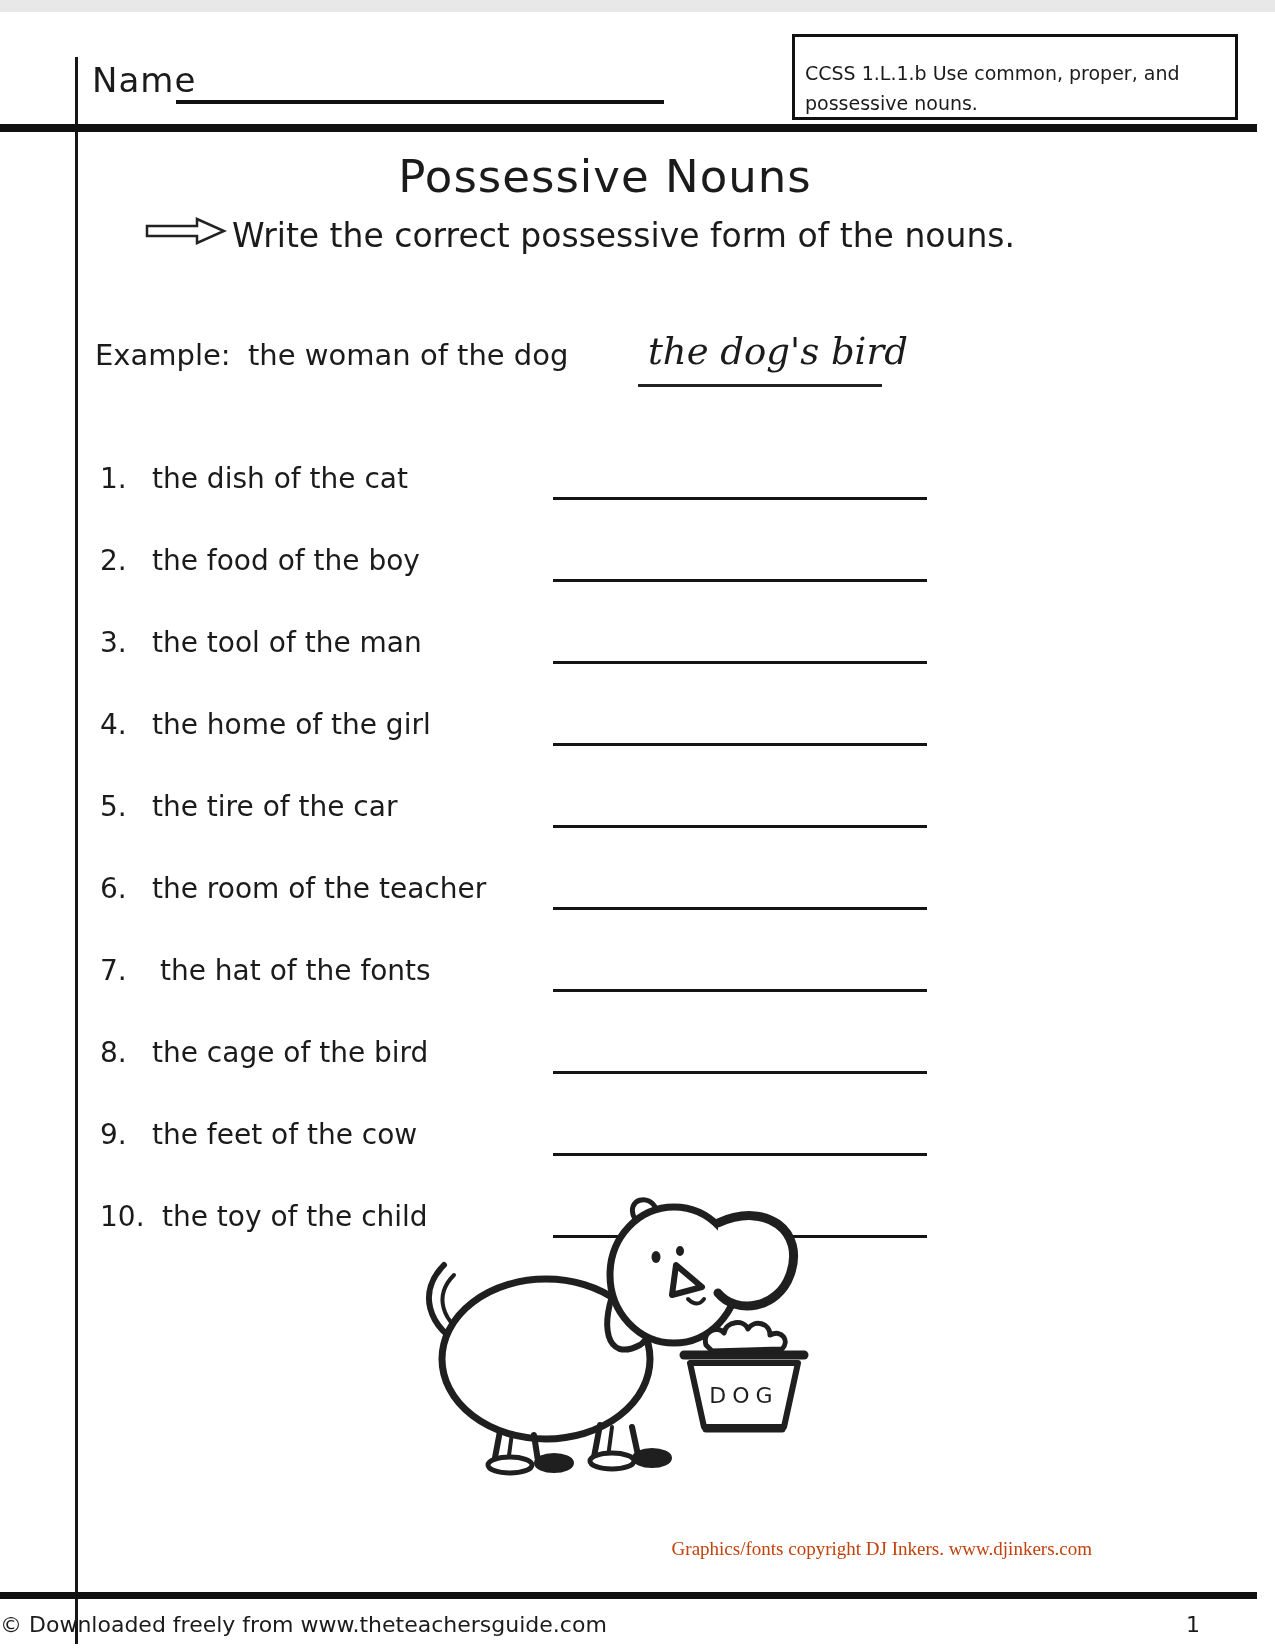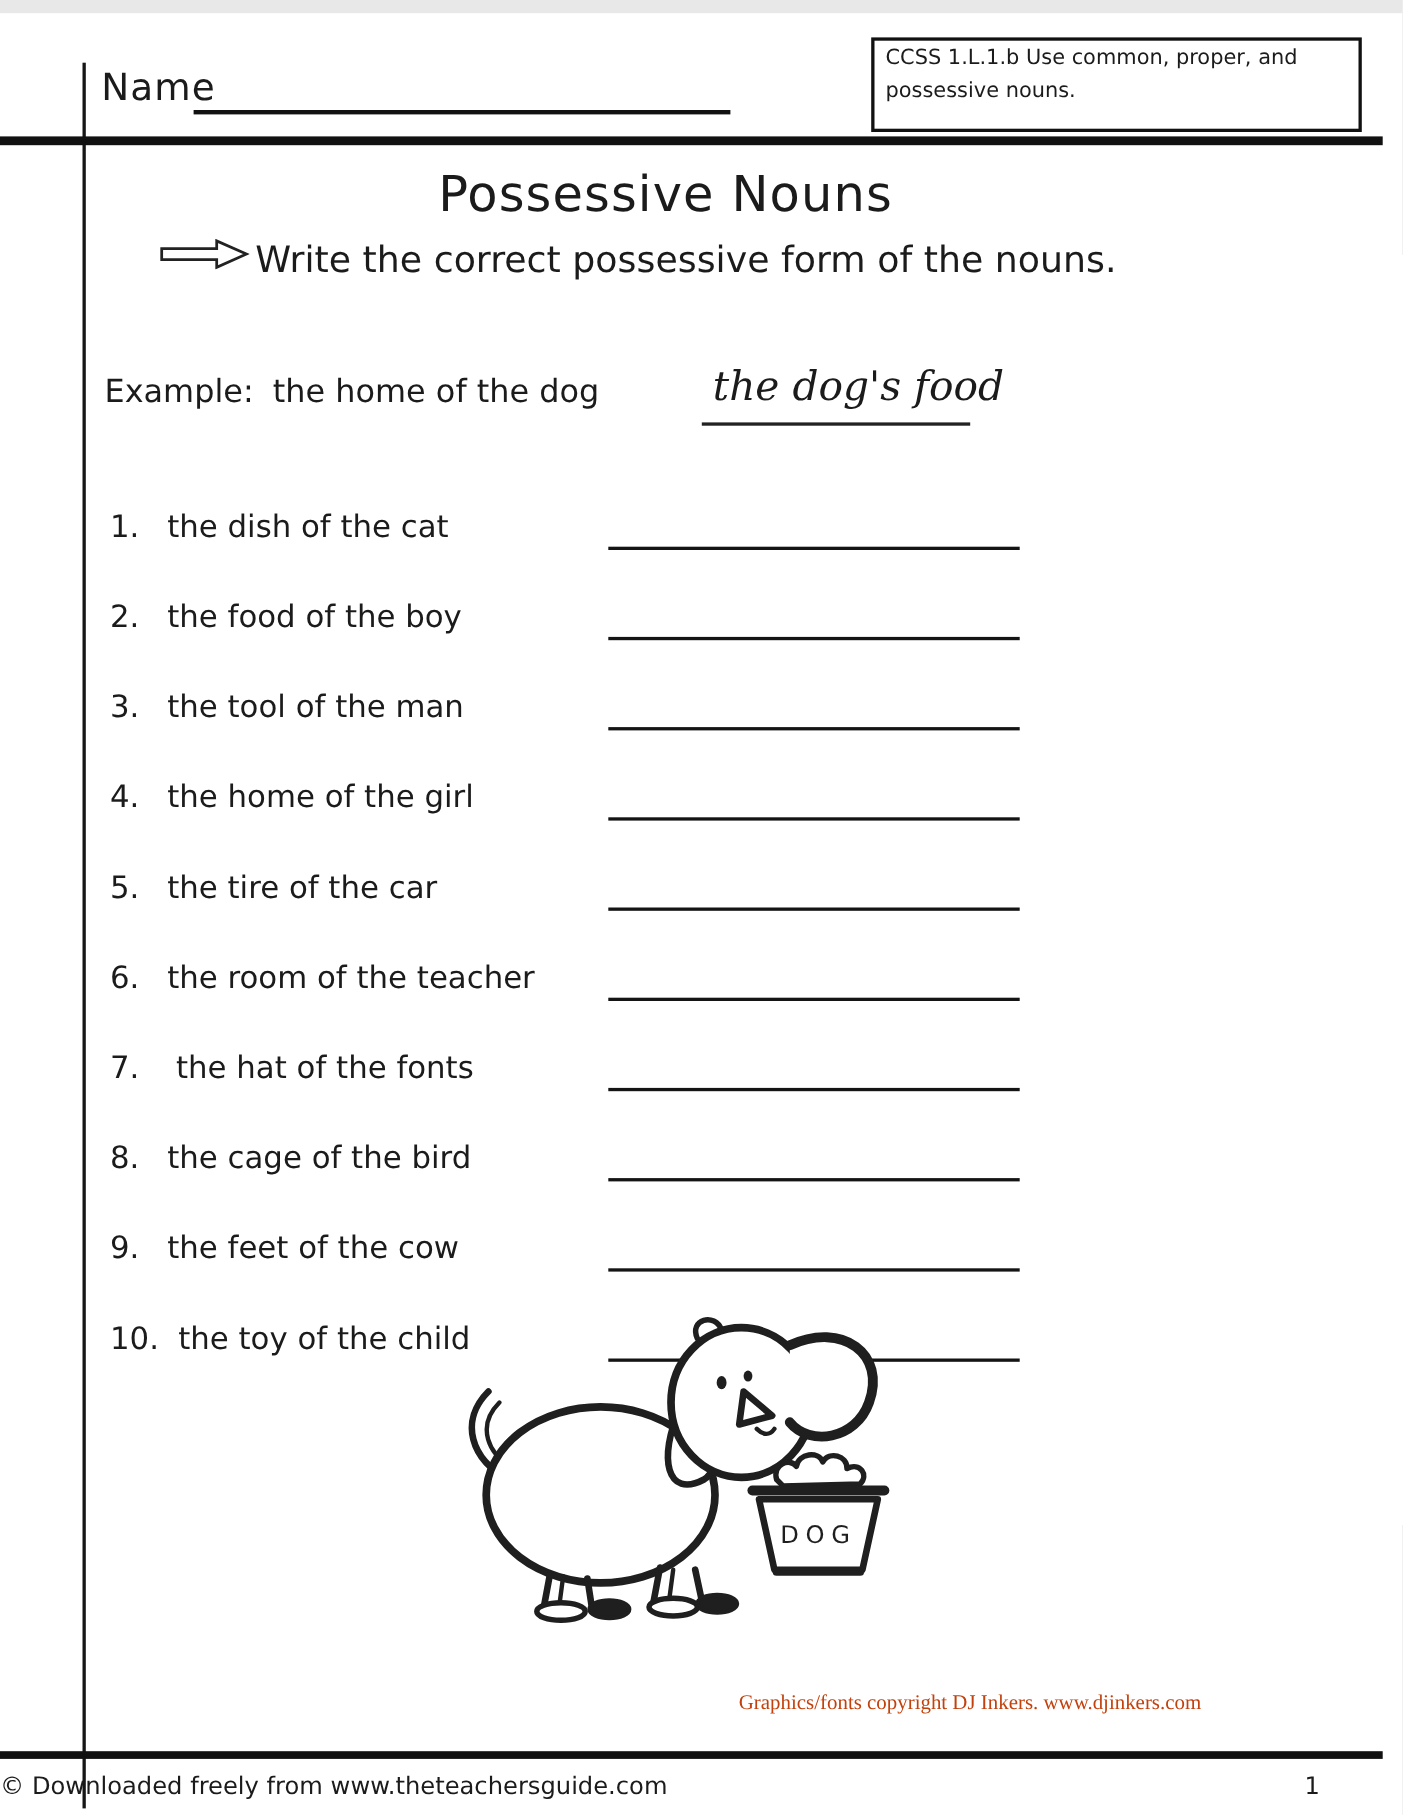--- a/index.html
+++ b/index.html
@@ -16,21 +16,21 @@
   
   .vrule{left:75px;top:45px;width:3px;height:1587px;background:#161616;}
   .hrule-top{left:0;top:112px;width:1257px;height:8px;background:#111;}
   .hrule-bottom{left:0;top:1580px;width:1257px;height:7px;background:#111;}
   
   .name-label{left:92px;top:48px;font-size:34px;letter-spacing:1px;}
   .name-line{left:176px;top:54px;width:488px;height:34px;border-bottom:4px solid #111;}
   .ccss-box{
     left:792px;top:22px;width:446px;height:86px;
     border:3px solid #111;box-sizing:border-box;
-    padding:0 10px;font-size:19px;line-height:1.6;
+    padding:21px 10px;font-size:19px;line-height:1.6;
   }
   
   .title{left:180px;top:138px;width:850px;text-align:center;font-size:45px;letter-spacing:1px;}
   .instr-arrow{left:145px;top:205px;width:82px;height:28px;}
   .instruction{left:232px;top:204px;font-size:33px;}
   
   .example-label{left:95px;top:326px;font-size:29px;}
   .example-prompt{left:248px;top:326px;font-size:29px;}
   .example-answer{
     left:648px;top:318px;font-size:37px;
@@ -67,23 +67,23 @@
   </div>
 
   <div class="abs title">Possessive Nouns</div>
 
   <svg class="abs instr-arrow" viewBox="0 0 82 28">
     <polygon points="2,9 52,9 52,2 79,14 52,26 52,19 2,19" fill="#ffffff" stroke="#222" stroke-width="2.5" stroke-linejoin="miter"></polygon>
   </svg>
   <div class="abs instruction">Write the correct possessive form of the nouns.</div>
 
   <div class="abs example-label">Example:</div>
-  <div class="abs example-prompt">the home of the dog</div>
+  <div class="abs example-prompt">the woman of the dog</div>
   <div class="abs example-underline"></div>
-  <div class="abs example-answer">the dog's food</div>
+  <div class="abs example-answer">the dog's bird</div>
 
   <div class="abs item-row" style="top:450px">
     <span class="item-num">1.</span>
     <span class="item-text">the dish of the cat</span>
     <div class="answer-blank"></div>
   </div>
   <div class="abs item-row" style="top:532px">
     <span class="item-num">2.</span>
     <span class="item-text">the food of the boy</span>
     <div class="answer-blank"></div>

